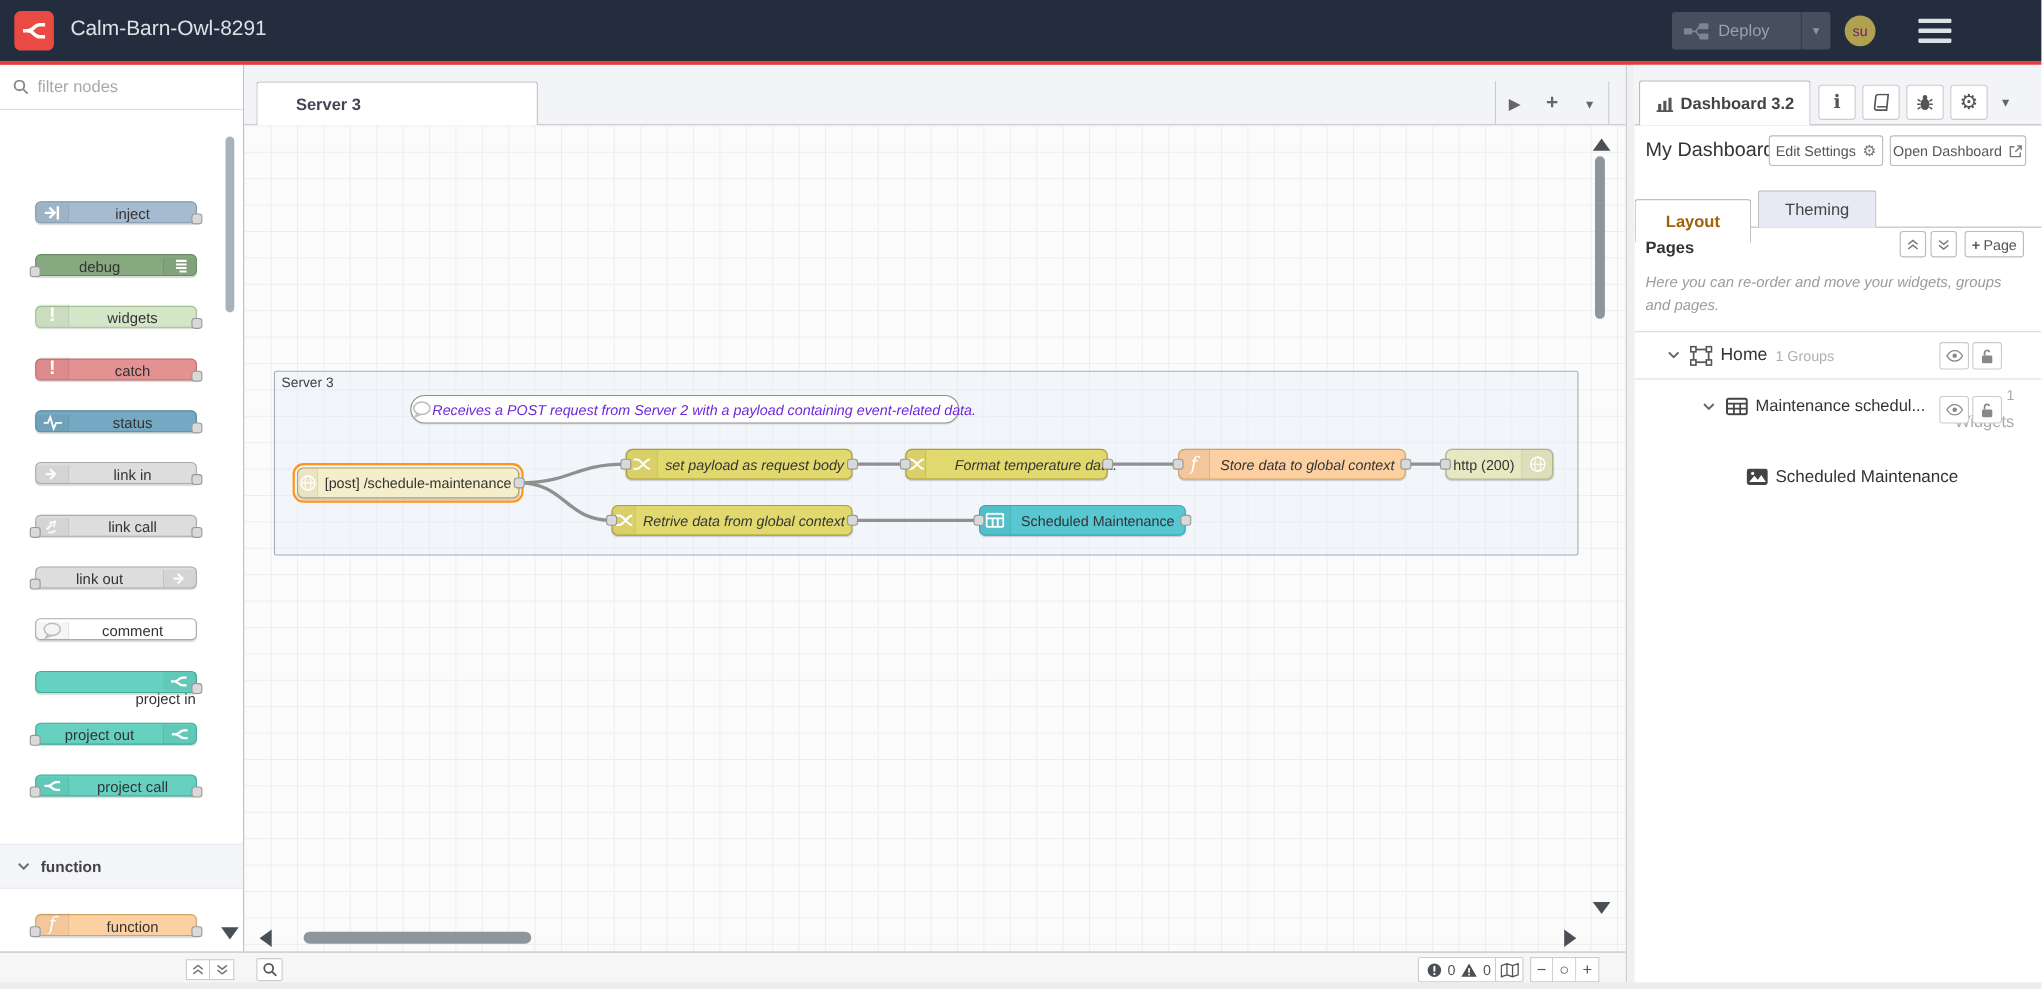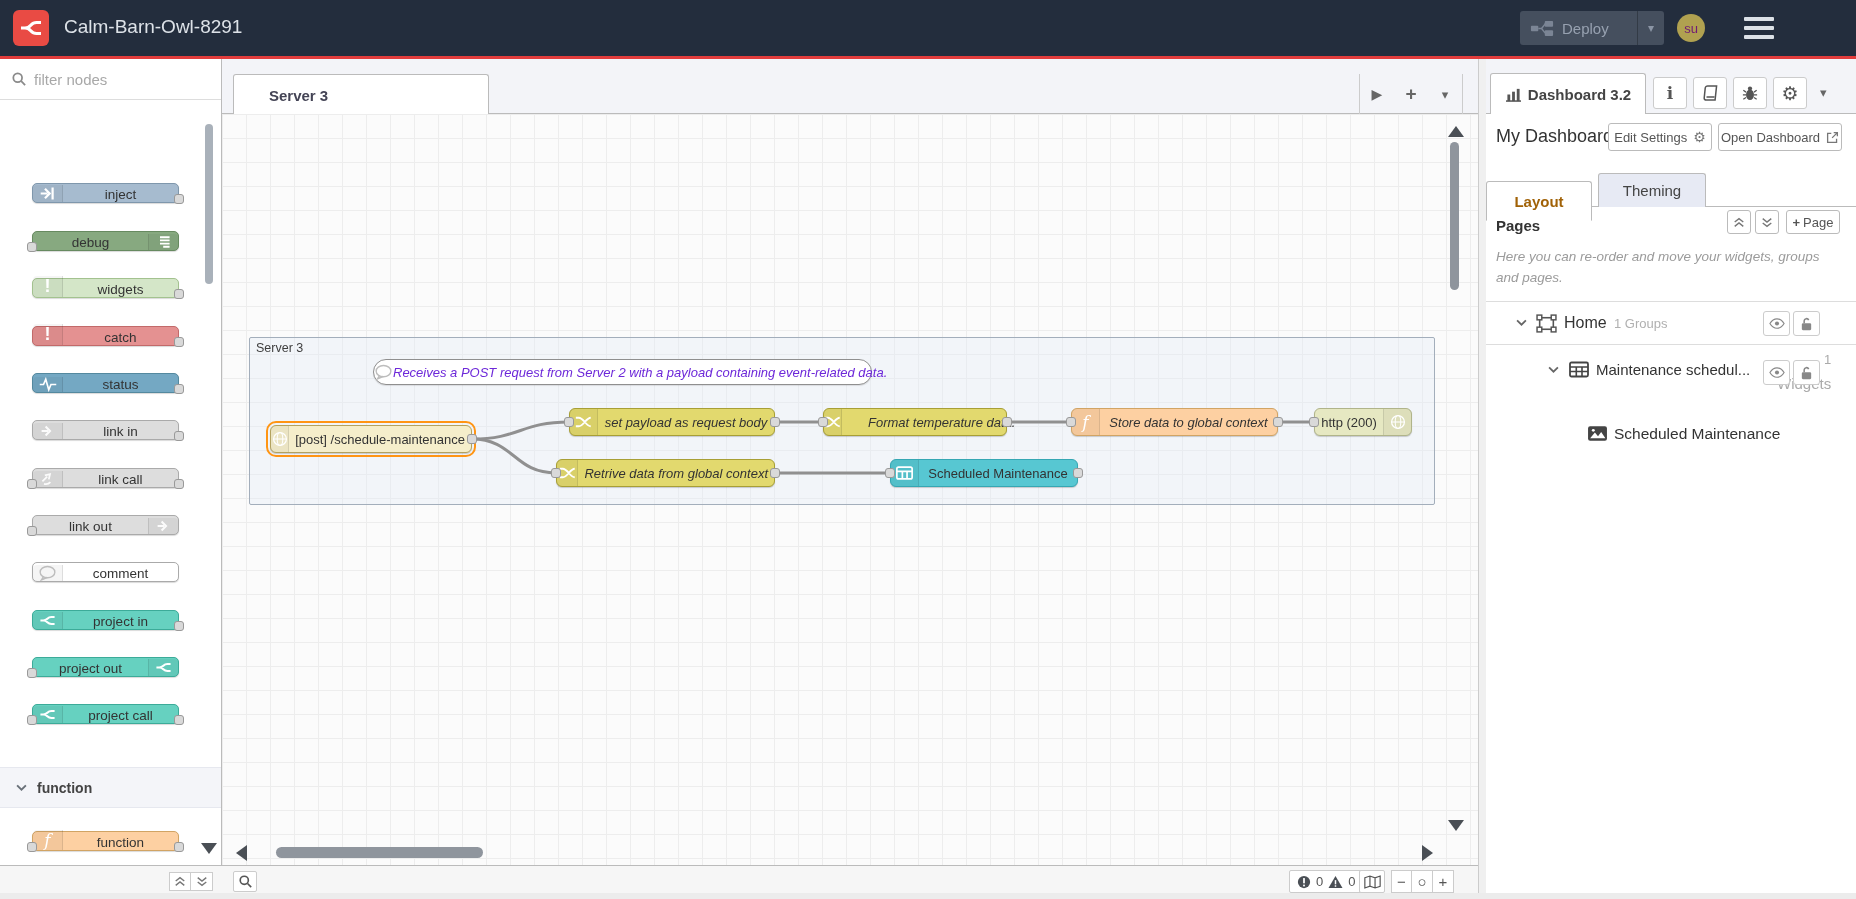--- a/index.html
+++ b/index.html
@@ -244,21 +244,21 @@
   </div>
   <div class="pnode n-comment" style="top:503px;">
     <span class="istrip l">
         <svg width="19" height="16" viewBox="0 0 22 18">
           <ellipse cx="11" cy="8" rx="8.5" ry="6.5" fill="none" stroke="#bdbdbd" stroke-width="1.6"></ellipse>
           <path d="M6.5 13l-2.5 4 6.5-2.8" fill="none" stroke="#bdbdbd" stroke-width="1.6"></path>
         </svg>
       </span>
     <span class="plabel">comment</span>
   </div>
-  <div class="pnode n-project" style="top:551px;">
+  <div class="pnode n-project" style="top:551px;flex-direction:column;">
     <span class="istrip l">
         <svg width="19" height="17" viewBox="0 0 24 24">
           <path d="M22 7h-4.5c-6.5 0-5 5-11.5 5H2M22 17h-4.5c-6.5 0-5-5-11.5-5" stroke="#fff" stroke-width="3" fill="none"></path>
         </svg>
       </span>
     <span class="plabel">project in</span>
     <span class="pport r"></span>
   </div>
   <div class="pnode n-project" style="top:598px;">
     <span class="pport l"></span>

